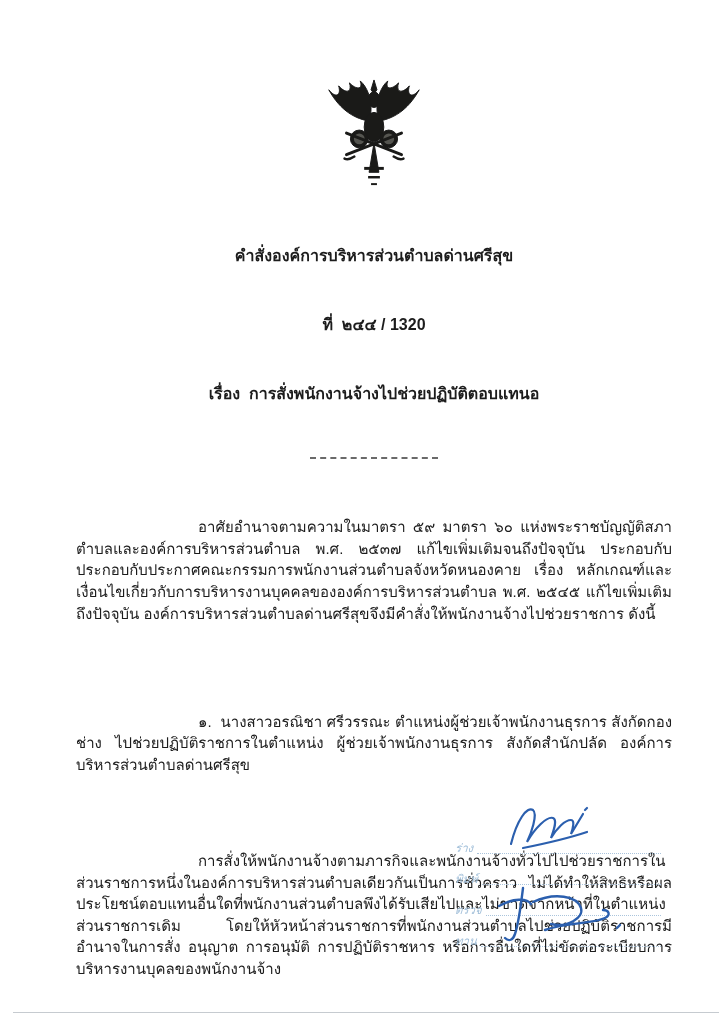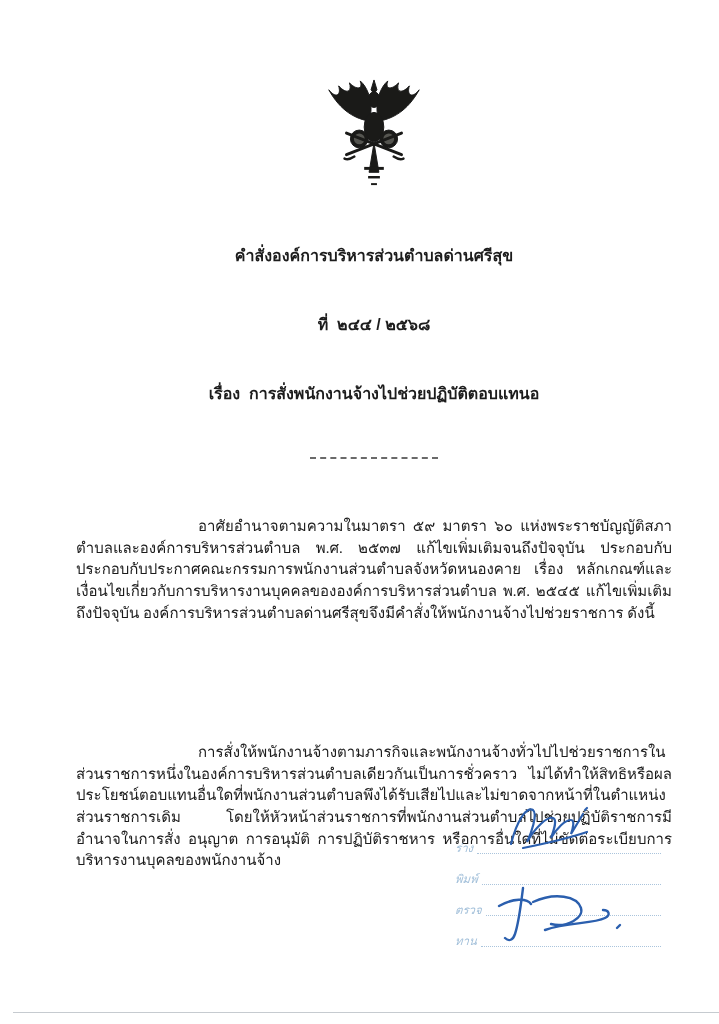--- a/index.html
+++ b/index.html
@@ -38,21 +38,20 @@
     font-size:15px;
     line-height:21.6px;
     text-align:justify;
     overflow-wrap:anywhere;
     white-space:pre-wrap;
     color:#1c1c1c;
   }
   .para{
     margin:0;
     text-indent:122px;
-    font-family:Liberation Serif, serif;
   }
   .para.gap-top{margin-top:10px;}
   .annotations{
     position:absolute;
     left:442px;top:826px;
     width:206px;
     font-size:11.5px;
   }
   .ann-row{
     display:flex;
@@ -114,29 +113,30 @@
         <path d="M60 66 L55 96 L65 96 Z"></path>
         <path d="M50 92 H70" fill="none" stroke-width="3"></path>
         <path d="M54 101 H66" fill="none" stroke-width="2.5"></path>
         <path d="M57 108 H63" fill="none" stroke-width="2"></path>
       </g>
     </svg>
   </div>
 
   <div class="title-block">
     <div>คำสั่งองค์การบริหารส่วนตำบลด่านศรีสุข</div>
-    <div>ที่  ๒๔๔ / ๒๕๖๘</div>
+    <div>ที่  ๒๔๔ / 1320</div>
     <div>เรื่อง  การสั่งพนักงานจ้างไปช่วยปฏิบัติตอบแทนอ</div>
   </div>
   <div class="title-sep"></div>
 
   <div class="body-text">
     <p class="para">อาศัยอำนาจตามความในมาตรา ๕๙ มาตรา ๖๐ แห่งพระราชบัญญัติสภาตำบลและองค์การบริหารส่วนตำบล พ.ศ. ๒๕๓๗ แก้ไขเพิ่มเติมจนถึงปัจจุบัน ประกอบกับ  ประกอบกับประกาศคณะกรรมการพนักงานส่วนตำบลจังหวัดหนองคาย เรื่อง หลักเกณฑ์และเงื่อนไขเกี่ยวกับการบริหารงานบุคคลขององค์การบริหารส่วนตำบล พ.ศ. ๒๕๔๕ แก้ไขเพิ่มเติมถึงปัจจุบัน องค์การบริหารส่วนตำบลด่านศรีสุขจึงมีคำสั่งให้พนักงานจ้างไปช่วยราชการ ดังนี้</p>
 
 
+    <p class="para"><span>๑.</span><span>  นางสาวอรณิชา ศรีวรรณะ ตำแหน่งผู้ช่วยเจ้าพนักงานธุรการ สังกัดกองช่าง ไปช่วยปฏิบัติราชการในตำแหน่ง ผู้ช่วยเจ้าพนักงานธุรการ สังกัดสำนักปลัด องค์การบริหารส่วนตำบลด่านศรีสุข</span></p>
 
     <p class="para gap-top">การสั่งให้พนักงานจ้างตามภารกิจและพนักงานจ้างทั่วไปไปช่วยราชการในส่วนราชการหนึ่งในองค์การบริหารส่วนตำบลเดียวกันเป็นการชั่วคราว ไม่ได้ทำให้สิทธิหรือผลประโยชน์ตอบแทนอื่นใดที่พนักงานส่วนตำบลพึงได้รับเสียไปและไม่ขาดจากหน้าที่ในตำแหน่งส่วนราชการเดิม โดยให้หัวหน้าส่วนราชการที่พนักงานส่วนตำบลไปช่วยปฏิบัติราชการมีอำนาจในการสั่ง อนุญาต การอนุมัติ การปฏิบัติราชหาร หรือการอื่นใดที่ไม่ขัดต่อระเบียบการบริหารงานบุคลของพนักงานจ้าง</p>
 
     
 
     
   </div>
 
   <div class="annotations">
     <svg class="ann-sig one" width="110" height="52" viewBox="0 0 110 52">

